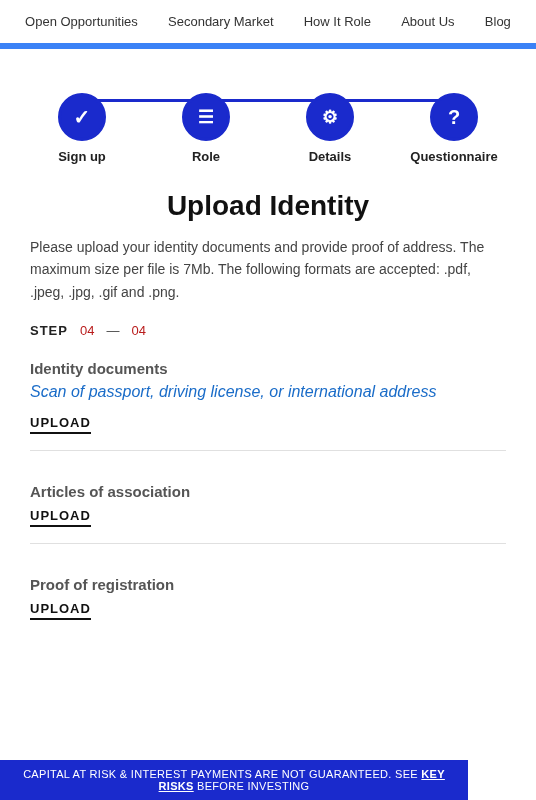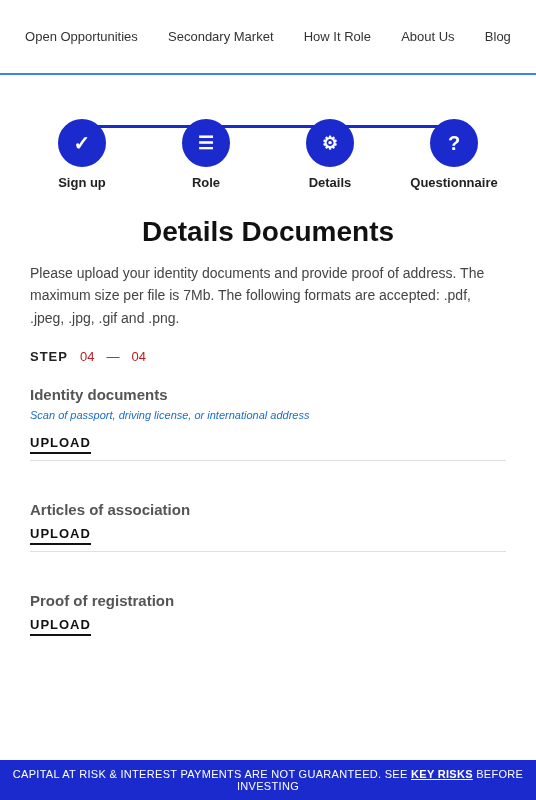--- a/index.html
+++ b/index.html
@@ -11,22 +11,22 @@
       min-height: 800px;
       position: relative;
       overflow-x: hidden;
     }
 
     
     nav {
       display: flex;
       align-items: center;
       justify-content: space-around;
-      padding: 29px 10px;
-      border-bottom: 2px solid #3b82f6;
+      padding: 14px 10px;
+      border-bottom: 6px solid #3b82f6;
     }
     nav a {
       text-decoration: none;
       color: #333;
       font-size: 13px;
       white-space: nowrap;
     }
 
     
     .stepper {
@@ -108,35 +108,35 @@
       font-size: 13px;
       color: #b91c1c;
     }
     .step-indicator .step-divider {
       font-size: 13px;
       color: #444;
     }
 
     
     .upload-section {
-      margin-bottom: 40px;
+      margin-bottom: 32px;
       border-bottom: 1px solid #e0e0e0;
-      padding-bottom: 6px;
+      padding-bottom: 16px;
     }
     .upload-section:last-of-type {
       border-bottom: none;
     }
     .section-title {
       font-size: 15px;
       font-weight: 700;
       color: #555;
       margin-bottom: 6px;
     }
     .section-subtitle {
-      font-size: 11px;
+      font-size: 16px;
       color: #1a6cc8;
       font-style: italic;
       margin-bottom: 12px;
     }
     .upload-btn {
       display: inline-block;
       font-size: 13px;
       font-weight: 700;
       letter-spacing: 1px;
       color: #111;
@@ -146,21 +146,21 @@
       cursor: pointer;
       border-bottom: 2.5px solid #111;
       padding-bottom: 2px;
     }
 
     
     .footer-banner {
       position: fixed;
       bottom: 0;
       left: 0;
-      width: 536px;
+      width: 468px;
       background: #1a2acc;
       color: #fff;
       font-size: 11px;
       padding: 8px 12px;
       text-align: center;
       font-weight: 500;
       letter-spacing: 0.3px;
     }
     .footer-banner a {
       color: #fff;
@@ -211,21 +211,21 @@
 
   <div class="step">
     <div class="step-circle">
       <span class="icon-question"></span>
     </div>
     <span class="step-label">Questionnaire</span>
   </div>
 </div>
 
 <div class="content">
-  <h1 class="upload-title">Details Documents</h1>
+  <h1 class="upload-title">Upload Identity</h1>
   <p class="upload-description">Please upload your identity documents and provide proof of address. The maximum size per file is 7Mb. The following formats are accepted: .pdf, .jpeg, .jpg, .gif and .png.</p>
 
   <div class="step-indicator">
     <span class="step-label-bold">STEP</span>
     <span class="step-num">04</span>
     <span class="step-divider">—</span>
     <span class="step-num">04</span>
   </div>
 
   <div class="upload-section">

